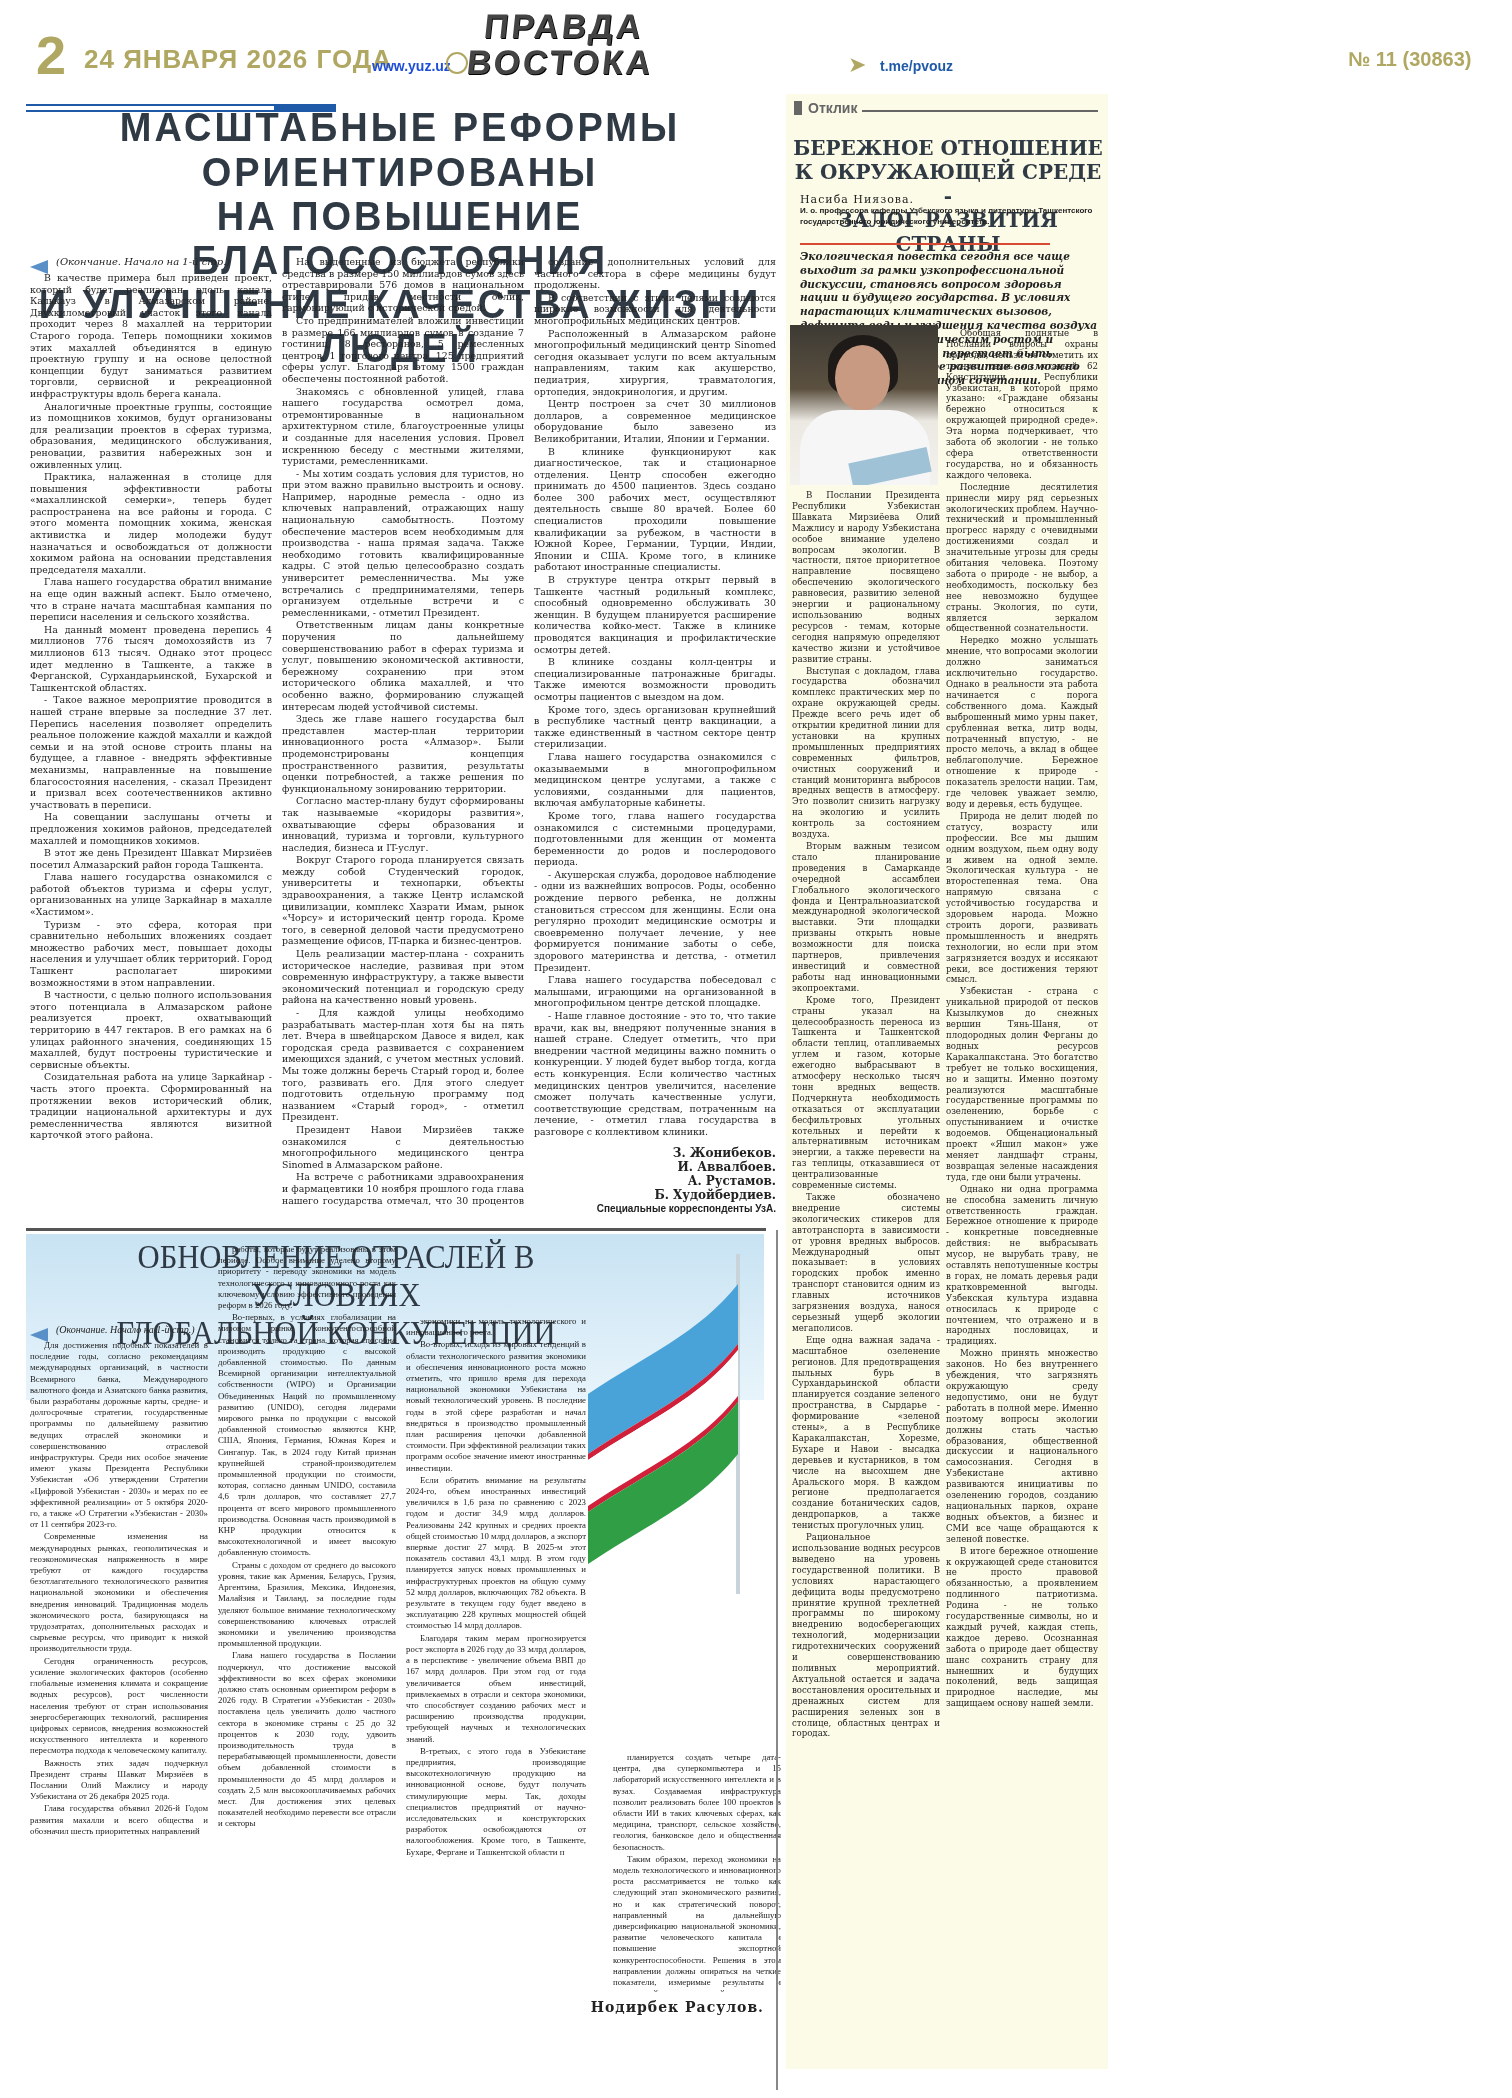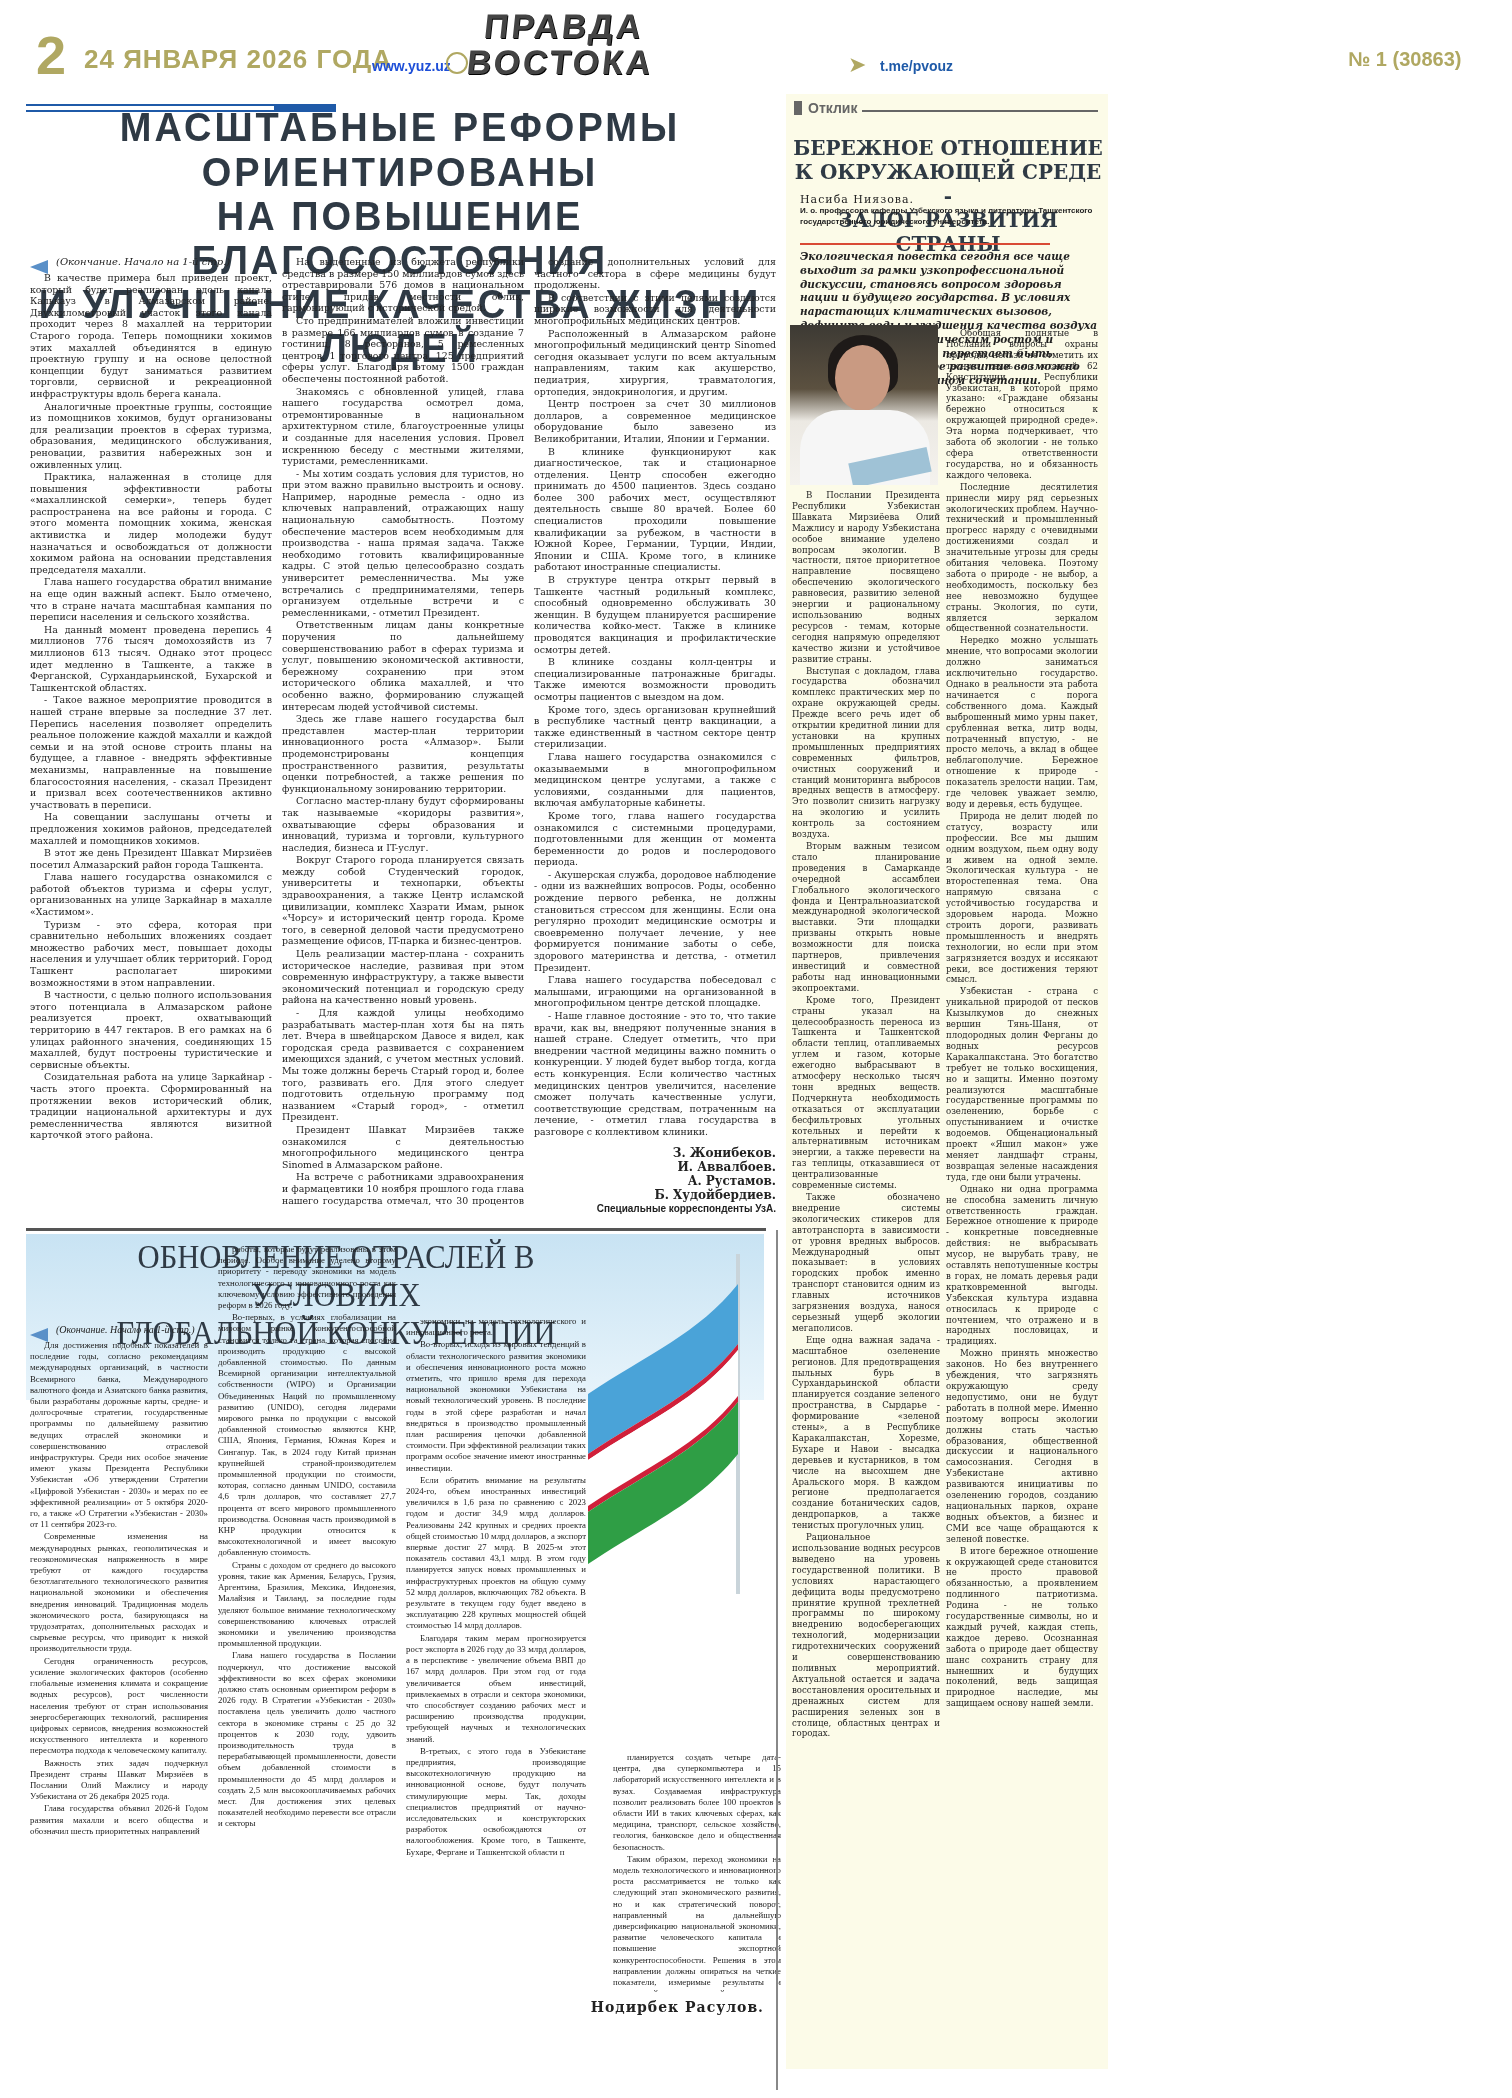--- a/index.html
+++ b/index.html
@@ -53,21 +53,21 @@
 <div class="abs" id="page-num">2</div>
 <div class="abs" id="date" style="left:84px">24 ЯНВАРЯ 2026 ГОДА</div>
 <div class="abs" id="site">www.yuz.uz</div>
 <div class="abs" id="globe"></div>
 <div class="abs" id="logo">
   <div>ПРАВДА</div>
   <div>ВОСТОКА</div>
 </div>
 <div class="abs" id="tg">➤</div>
 <div class="abs" id="tg-link">t.me/pvouz</div>
-<div class="abs" id="issue">№ 1 (30863)</div>
+<div class="abs" id="issue">№ 11 (30863)</div>
 <div class="abs" style="left:26px;top:104px;width:310px;height:2px;background:#1f5aa8"></div>
 <div class="abs" style="left:26px;top:110px;width:310px;height:2px;background:#1f5aa8"></div>
 <div class="abs" style="left:274px;top:104px;width:62px;height:8px;background:#1f5aa8"></div>
 
 <div class="abs" id="h1" style="top:112px">
   <div>МАСШТАБНЫЕ РЕФОРМЫ ОРИЕНТИРОВАНЫ</div>
   <div>НА ПОВЫШЕНИЕ БЛАГОСОСТОЯНИЯ</div>
   <div>И УЛУЧШЕНИЕ КАЧЕСТВА ЖИЗНИ ЛЮДЕЙ</div>
 </div>
 
@@ -90,21 +90,21 @@
     <p>На выделенные из бюджета республики средства в размере 150 миллиардов сумов здесь отреставрировали 576 домов в национальном стиле, придав местности облик, гармонирующий с исторической средой.</p>
     <p>Сто предпринимателей вложили инвестиции в размере 166 миллиардов сумов в создание 7 гостиниц, 8 ресторанов, 5 ремесленных центров, 1 торгового центра, 125 предприятий сферы услуг. Благодаря этому 1500 граждан обеспечены постоянной работой.</p>
     <p>Знакомясь с обновленной улицей, глава нашего государства осмотрел дома, отремонтированные в национальном архитектурном стиле, благоустроенные улицы и созданные для населения условия. Провел искреннюю беседу с местными жителями, туристами, ремесленниками.</p>
     <p>- Мы хотим создать условия для туристов, но при этом важно правильно выстроить и основу. Например, народные ремесла - одно из ключевых направлений, отражающих нашу национальную самобытность. Поэтому обеспечение мастеров всем необходимым для производства - наша прямая задача. Также необходимо готовить квалифицированные кадры. С этой целью целесообразно создать университет ремесленничества. Мы уже встречались с предпринимателями, теперь организуем отдельные встречи и с ремесленниками, - отметил Президент.</p>
     <p>Ответственным лицам даны конкретные поручения по дальнейшему совершенствованию работ в сферах туризма и услуг, повышению экономической активности, бережному сохранению при этом исторического облика махаллей, и что особенно важно, формированию служащей интересам людей устойчивой системы.</p>
     <p>Здесь же главе нашего государства был представлен мастер-план территории инновационного роста «Алмазор». Были продемонстрированы концепция пространственного развития, результаты оценки потребностей, а также решения по функциональному зонированию территории.</p>
     <p>Согласно мастер-плану будут сформированы так называемые «коридоры развития», охватывающие сферы образования и инноваций, туризма и торговли, культурного наследия, бизнеса и IT-услуг.</p>
     <p>Вокруг Старого города планируется связать между собой Студенческий городок, университеты и технопарки, объекты здравоохранения, а также Центр исламской цивилизации, комплекс Хазрати Имам, рынок «Чорсу» и исторический центр города. Кроме того, в северной деловой части предусмотрено размещение офисов, IT-парка и бизнес-центров.</p>
     <p>Цель реализации мастер-плана - сохранить историческое наследие, развивая при этом современную инфраструктуру, а также вывести экономический потенциал и городскую среду района на качественно новый уровень.</p>
     <p>- Для каждой улицы необходимо разрабатывать мастер-план хотя бы на пять лет. Вчера в швейцарском Давосе я видел, как городская среда развивается с сохранением имеющихся зданий, с учетом местных условий. Мы тоже должны беречь Старый город и, более того, развивать его. Для этого следует подготовить отдельную программу под названием «Старый город», - отметил Президент.</p>
-    <p>Президент Шавкат Мирзиёев также ознакомился с деятельностью многопрофильного медицинского центра Sinomed в Алмазарском районе.</p>
+    <p>Президент Навои Мирзиёев также ознакомился с деятельностью многопрофильного медицинского центра Sinomed в Алмазарском районе.</p>
     <p>На встрече с работниками здравоохранения и фармацевтики 10 ноября прошлого года глава нашего государства отмечал, что 30 процентов медицинских услуг предоставляются частным сектором, и его поддержка,</p>
   </div>
 <div class="col" id="a1c3" style="left: 534px; top: 256px; width: 242px; font-size: 9.4px; line-height: 11.6px; height: 970px; overflow: hidden;">
     <p>создание дополнительных условий для частного сектора в сфере медицины будут продолжены.</p>
     <p>В соответствии с этими целями создаются широкие возможности для деятельности многопрофильных медицинских центров.</p>
     <p>Расположенный в Алмазарском районе многопрофильный медицинский центр Sinomed сегодня оказывает услуги по всем актуальным направлениям, таким как акушерство, педиатрия, хирургия, травматология, ортопедия, эндокринология, и другим.</p>
     <p>Центр построен за счет 30 миллионов долларов, а современное медицинское оборудование было завезено из Великобритании, Италии, Японии и Германии.</p>
     <p>В клинике функционируют как диагностическое, так и стационарное отделения. Центр способен ежегодно принимать до 4500 пациентов. Здесь создано более 300 рабочих мест, осуществляют деятельность свыше 80 врачей. Более 60 специалистов проходили повышение квалификации за рубежом, в частности в Южной Корее, Германии, Турции, Индии, Японии и США. Кроме того, в клинике работают иностранные специалисты.</p>
     <p>В структуре центра открыт первый в Ташкенте частный родильный комплекс, способный одновременно обслуживать 30 женщин. В будущем планируется расширение количества койко-мест. Также в клинике проводятся вакцинация и профилактические осмотры детей.</p>
     <p>В клинике созданы колл-центры и специализированные патронажные бригады. Также имеются возможности проводить осмотры пациентов с выездом на дом.</p>

